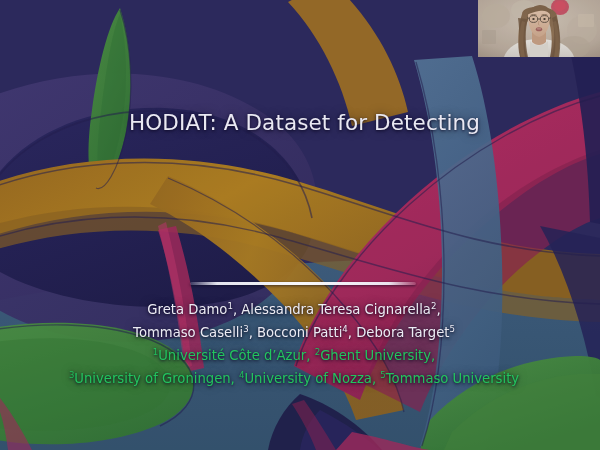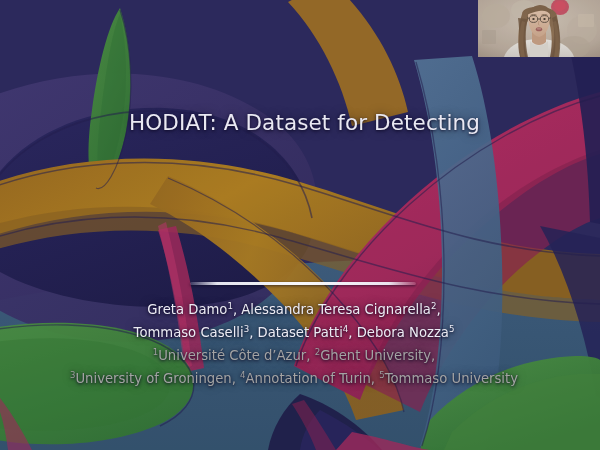--- a/index.html
+++ b/index.html
@@ -72,21 +72,21 @@
     text-align: center;
   }
   .author-line {
     color: #ececf4;
     font-size: 13.2px;
     line-height: 23px;
     text-shadow: 0 1px 3px rgba(10,6,30,0.9), 0 0 8px rgba(10,6,30,0.55);
     white-space: nowrap;
   }
   .affil-line {
-    color: #a3a3a3;
+    color: #22c55e;
     font-size: 13.2px;
     line-height: 23px;
     text-shadow: 0 1px 3px rgba(10,6,30,0.9), 0 0 8px rgba(10,6,30,0.55);
     white-space: nowrap;
   }
   .author-line sup, .affil-line sup {
     font-size: 8.6px;
     vertical-align: super;
     line-height: 0;
   }
@@ -229,29 +229,29 @@
 
     <div class="divider"></div>
 
     <div class="authors-block">
 
       <div class="author-line">
         <span>Greta Damo</span><sup>1</sup><span>, Alessandra Teresa Cignarella</span><sup>2</sup><span>,</span>
       </div>
 
       <div class="author-line">
-        <span>Tommaso Caselli</span><sup>3</sup><span>, Dataset Patti</span><sup>4</sup><span>, Debora Nozza</span><sup>5</sup>
+        <span>Tommaso Caselli</span><sup>3</sup><span>, Bocconi Patti</span><sup>4</sup><span>, Debora Target</span><sup>5</sup>
       </div>
 
       <div class="affil-line">
         <sup>1</sup><span>Université Côte d’Azur, </span><sup>2</sup><span>Ghent University,</span>
       </div>
 
       <div class="affil-line">
-        <sup>3</sup><span>University of Groningen, </span><sup>4</sup><span>Annotation of Turin, </span><sup>5</sup><span>Tommaso University</span>
+        <sup>3</sup><span>University of Groningen, </span><sup>4</sup><span>University of Nozza, </span><sup>5</sup><span>Tommaso University</span>
       </div>
 
     </div>
   </div>
 
   <div id="webcam">
     <svg width="122" height="57" viewBox="0 0 122 57">
       <defs>
         <clipPath id="camClip">
             <rect x="0" y="0" width="122" height="57"></rect>

